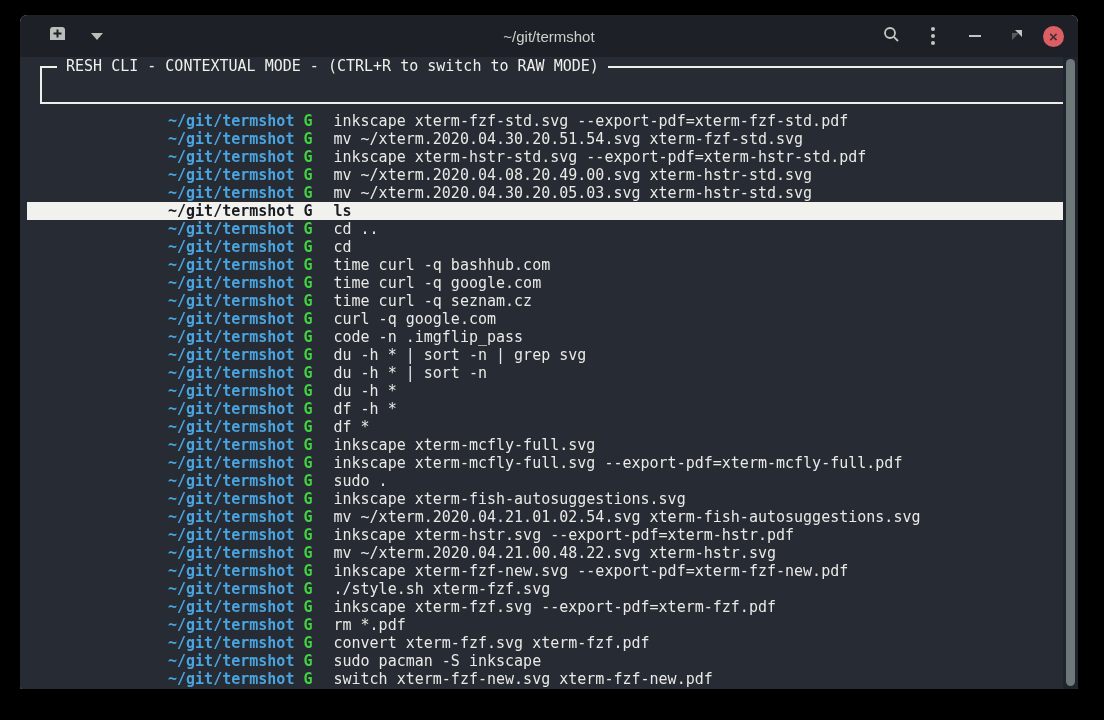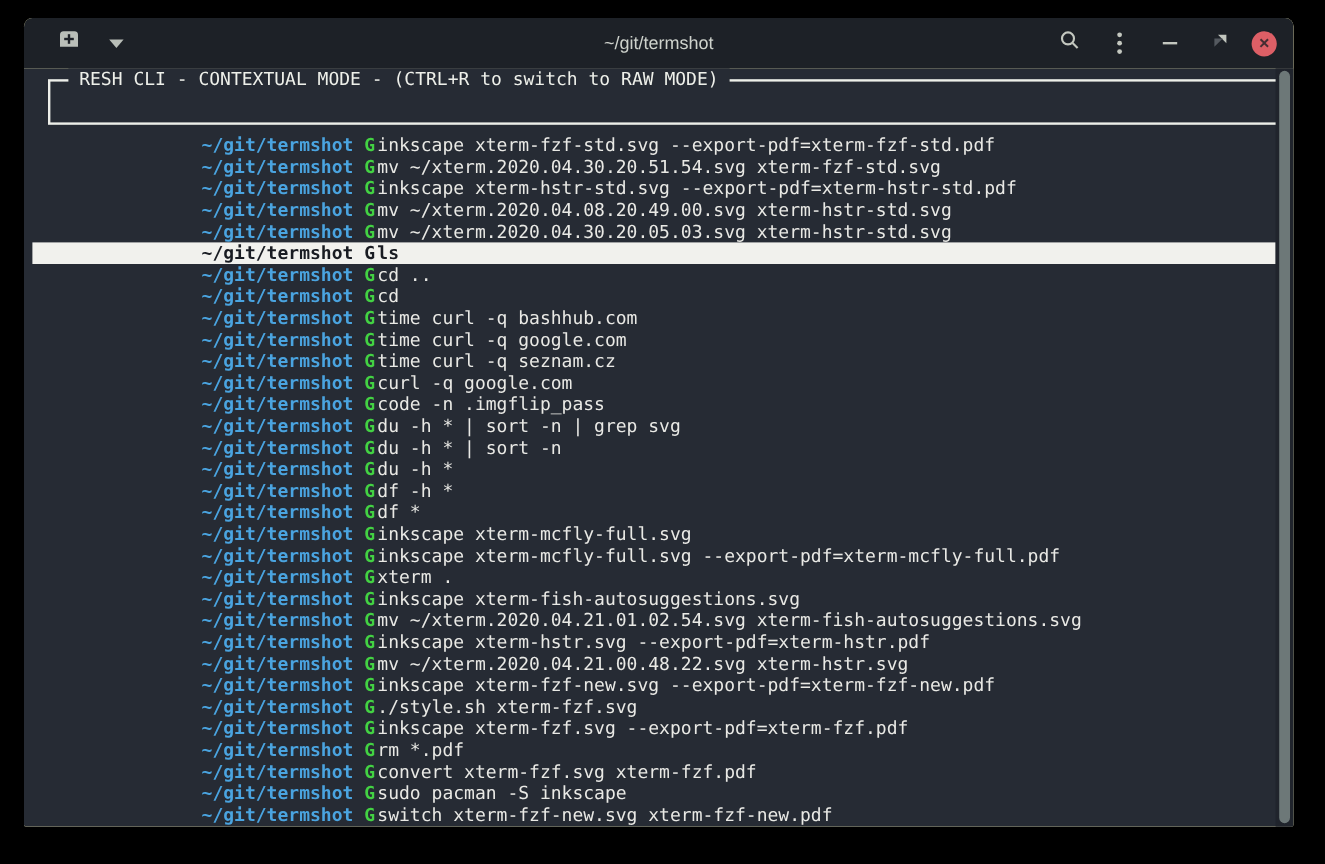--- a/index.html
+++ b/index.html
@@ -2,21 +2,21 @@
 <html><head>
 <meta charset="utf-8">
 <style>
   * { margin: 0; padding: 0; box-sizing: border-box; }
   html, body { width: 1104px; height: 720px; background: #000; overflow: hidden; }
   body { font-family: "DejaVu Sans Mono", monospace; }
 
   .window {
     position: absolute; left: 20px; top: 15px; width: 1058px; height: 674px;
     border-radius: 7px 7px 2px 2px; overflow: hidden;
-    background: #fef9c3;
+    background: #f0abfc;
   }
 
   
   .titlebar {
     position: relative; height: 42px; background: #1d2127;
     display: flex; align-items: center;
     font-family: "Liberation Sans", "DejaVu Sans", sans-serif;
   }
   .tb-left { display: flex; align-items: center; margin-left: 22px; gap: 14px; }
   .newtab-btn { width: 30px; height: 26px; display: flex; align-items: center; justify-content: center; border-radius: 4px; cursor: pointer; }
@@ -46,21 +46,21 @@
     color: #eef0ea; font-size: 15px; white-space: pre;
   }
 
   .history { position: absolute; left: 7px; top: 55px; width: 1036px; }
   .row {
     height: 18px; line-height: 18px; font-size: 15px; white-space: pre;
     padding-left: 141px; color: #e9e9e5;
   }
   .row .path { color: #4aa4e0; font-weight: bold; }
   .row .marker { color: #43d243; font-weight: bold; margin-left: 9px; }
-  .row .cmd { margin-left: 2px; }
+  .row .cmd { margin-left: 21px; }
   .row.selected { background: #f1f1ed; }
   .row.selected .path, .row.selected .marker, .row.selected .cmd {
     color: #191c22; font-weight: bold;
   }
 
   
   .scrollbar {
     position: absolute; right: 0; top: 0; bottom: 0; width: 15px; background: #20242c;
   }
   .scroll-thumb {
@@ -145,21 +145,21 @@
         <div class="row"><span class="path">~/git/termshot</span><span class="marker">G</span><span class="cmd">time curl -q seznam.cz</span></div>
         <div class="row"><span class="path">~/git/termshot</span><span class="marker">G</span><span class="cmd">curl -q google.com</span></div>
         <div class="row"><span class="path">~/git/termshot</span><span class="marker">G</span><span class="cmd">code -n .imgflip_pass</span></div>
         <div class="row"><span class="path">~/git/termshot</span><span class="marker">G</span><span class="cmd">du -h * | sort -n | grep svg</span></div>
         <div class="row"><span class="path">~/git/termshot</span><span class="marker">G</span><span class="cmd">du -h * | sort -n</span></div>
         <div class="row"><span class="path">~/git/termshot</span><span class="marker">G</span><span class="cmd">du -h *</span></div>
         <div class="row"><span class="path">~/git/termshot</span><span class="marker">G</span><span class="cmd">df -h *</span></div>
         <div class="row"><span class="path">~/git/termshot</span><span class="marker">G</span><span class="cmd">df *</span></div>
         <div class="row"><span class="path">~/git/termshot</span><span class="marker">G</span><span class="cmd">inkscape xterm-mcfly-full.svg</span></div>
         <div class="row"><span class="path">~/git/termshot</span><span class="marker">G</span><span class="cmd">inkscape xterm-mcfly-full.svg --export-pdf=xterm-mcfly-full.pdf</span></div>
-        <div class="row"><span class="path">~/git/termshot</span><span class="marker">G</span><span class="cmd">xterm .</span></div>
+        <div class="row"><span class="path">~/git/termshot</span><span class="marker">G</span><span class="cmd">sudo .</span></div>
         <div class="row"><span class="path">~/git/termshot</span><span class="marker">G</span><span class="cmd">inkscape xterm-fish-autosuggestions.svg</span></div>
         <div class="row"><span class="path">~/git/termshot</span><span class="marker">G</span><span class="cmd">mv ~/xterm.2020.04.21.01.02.54.svg xterm-fish-autosuggestions.svg</span></div>
         <div class="row"><span class="path">~/git/termshot</span><span class="marker">G</span><span class="cmd">inkscape xterm-hstr.svg --export-pdf=xterm-hstr.pdf</span></div>
         <div class="row"><span class="path">~/git/termshot</span><span class="marker">G</span><span class="cmd">mv ~/xterm.2020.04.21.00.48.22.svg xterm-hstr.svg</span></div>
         <div class="row"><span class="path">~/git/termshot</span><span class="marker">G</span><span class="cmd">inkscape xterm-fzf-new.svg --export-pdf=xterm-fzf-new.pdf</span></div>
         <div class="row"><span class="path">~/git/termshot</span><span class="marker">G</span><span class="cmd">./style.sh xterm-fzf.svg</span></div>
         <div class="row"><span class="path">~/git/termshot</span><span class="marker">G</span><span class="cmd">inkscape xterm-fzf.svg --export-pdf=xterm-fzf.pdf</span></div>
         <div class="row"><span class="path">~/git/termshot</span><span class="marker">G</span><span class="cmd">rm *.pdf</span></div>
         <div class="row"><span class="path">~/git/termshot</span><span class="marker">G</span><span class="cmd">convert xterm-fzf.svg xterm-fzf.pdf</span></div>
         <div class="row"><span class="path">~/git/termshot</span><span class="marker">G</span><span class="cmd">sudo pacman -S inkscape</span></div>

